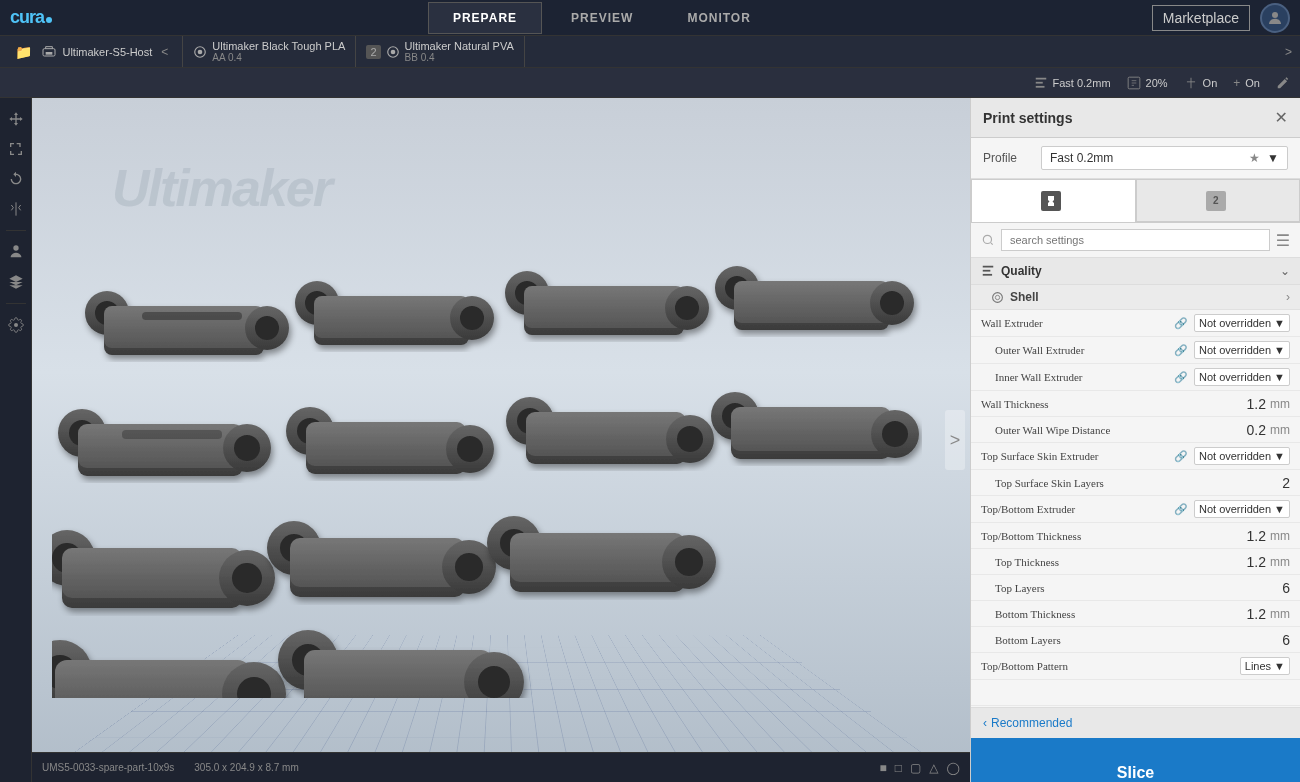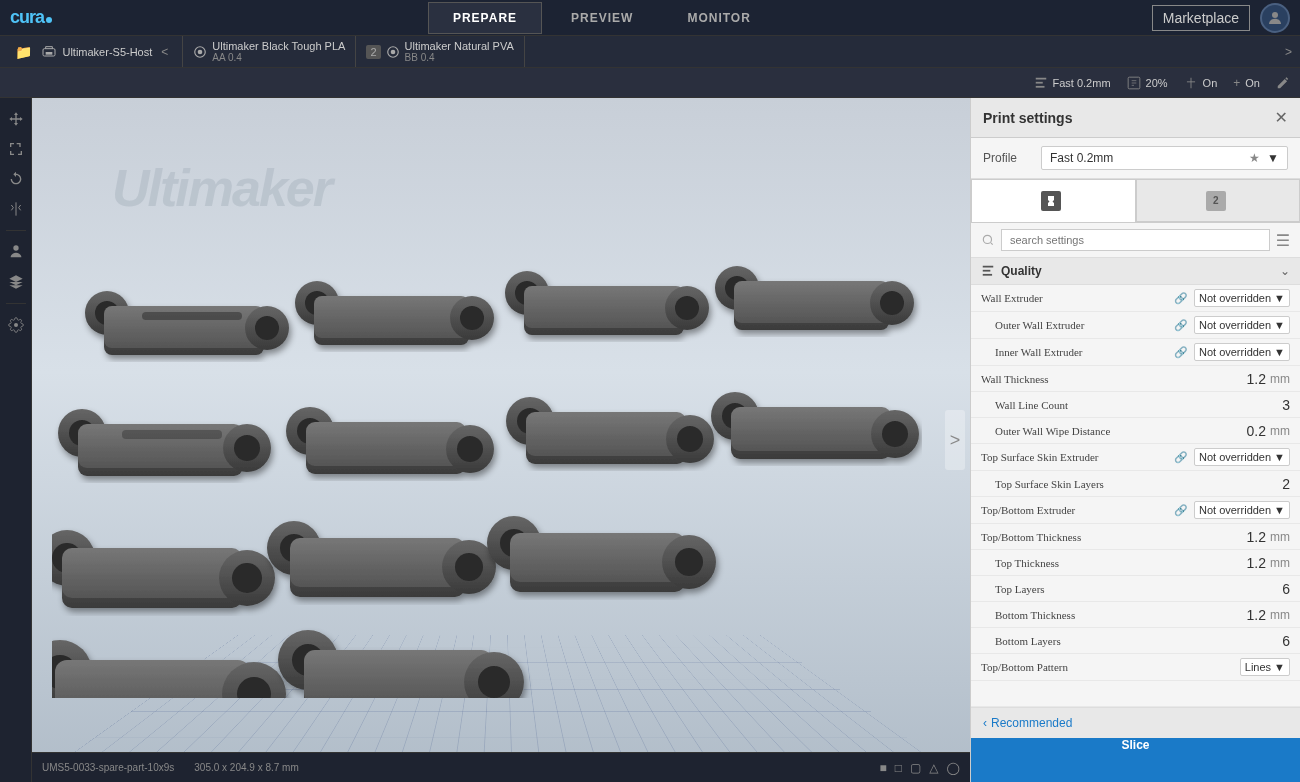--- a/index.html
+++ b/index.html
@@ -360,24 +360,24 @@
       gap: 4px;
       cursor: pointer;
     }
     .rec-chevron { color: #1a7ac8; font-size: 12px; }
     .rec-label { color: #1a7ac8; font-size: 12px; font-weight: 500; }
 
     
     #slice-btn {
       height: 44px;
       background: #1a7ac8;
-      display: flex; align-items: flex-start; justify-content: center;
+      display: flex; align-items: flex-end; justify-content: center;
       cursor: pointer;
       color: #fff;
-      font-size: 12px;
+      font-size: 16px;
       font-weight: 600;
     }
 
     
     #bottom-bar {
       position: absolute;
       bottom: 0;
       left: 32px;
       width: calc(1300px - 32px - 330px);
       height: 30px;
@@ -726,20 +726,28 @@
       <div class="section-header">
         <svg width="14" height="14" viewBox="0 0 24 24" fill="#555">
             <rect x="3" y="3" width="18" height="3"></rect>
             <rect x="3" y="10" width="13" height="3"></rect>
             <rect x="3" y="17" width="16" height="3"></rect>
           </svg>
         <span class="section-title">Quality</span>
         <span class="section-chevron">⌄</span>
       </div>
 
+      <div class="subsection-header">
+        <svg width="13" height="13" viewBox="0 0 24 24" fill="none">
+            <circle cx="12" cy="12" r="9" stroke="#777" stroke-width="2"></circle>
+            <circle cx="12" cy="12" r="4" stroke="#777" stroke-width="1.5"></circle>
+          </svg>
+        <span class="subsection-title">Shell</span>
+        <span style="color:#888;font-size:12px;">›</span>
+      </div>
 
       <div class="setting-row">
         <span class="setting-name">Wall Extruder</span>
         <div class="setting-value-wrap">
           <span class="setting-link-icon">🔗</span>
           <div class="setting-dropdown">
             <span>Not overridden</span>
             <span>▼</span>
           </div>
         </div>
@@ -768,26 +776,20 @@
       </div>
 
       <div class="setting-row">
         <span class="setting-name">Wall Thickness</span>
         <div class="setting-value-wrap">
           <span class="setting-value">1.2</span>
           <span class="setting-unit">mm</span>
         </div>
       </div>
 
-      <div class="setting-row indented">
-        <span class="setting-name">Wall Line Count</span>
-        <div class="setting-value-wrap">
-          <span class="setting-value">3</span>
-        </div>
-      </div>
 
       <div class="setting-row indented">
         <span class="setting-name">Outer Wall Wipe Distance</span>
         <div class="setting-value-wrap">
           <span class="setting-value">0.2</span>
           <span class="setting-unit">mm</span>
         </div>
       </div>
 
       <div class="setting-row">

